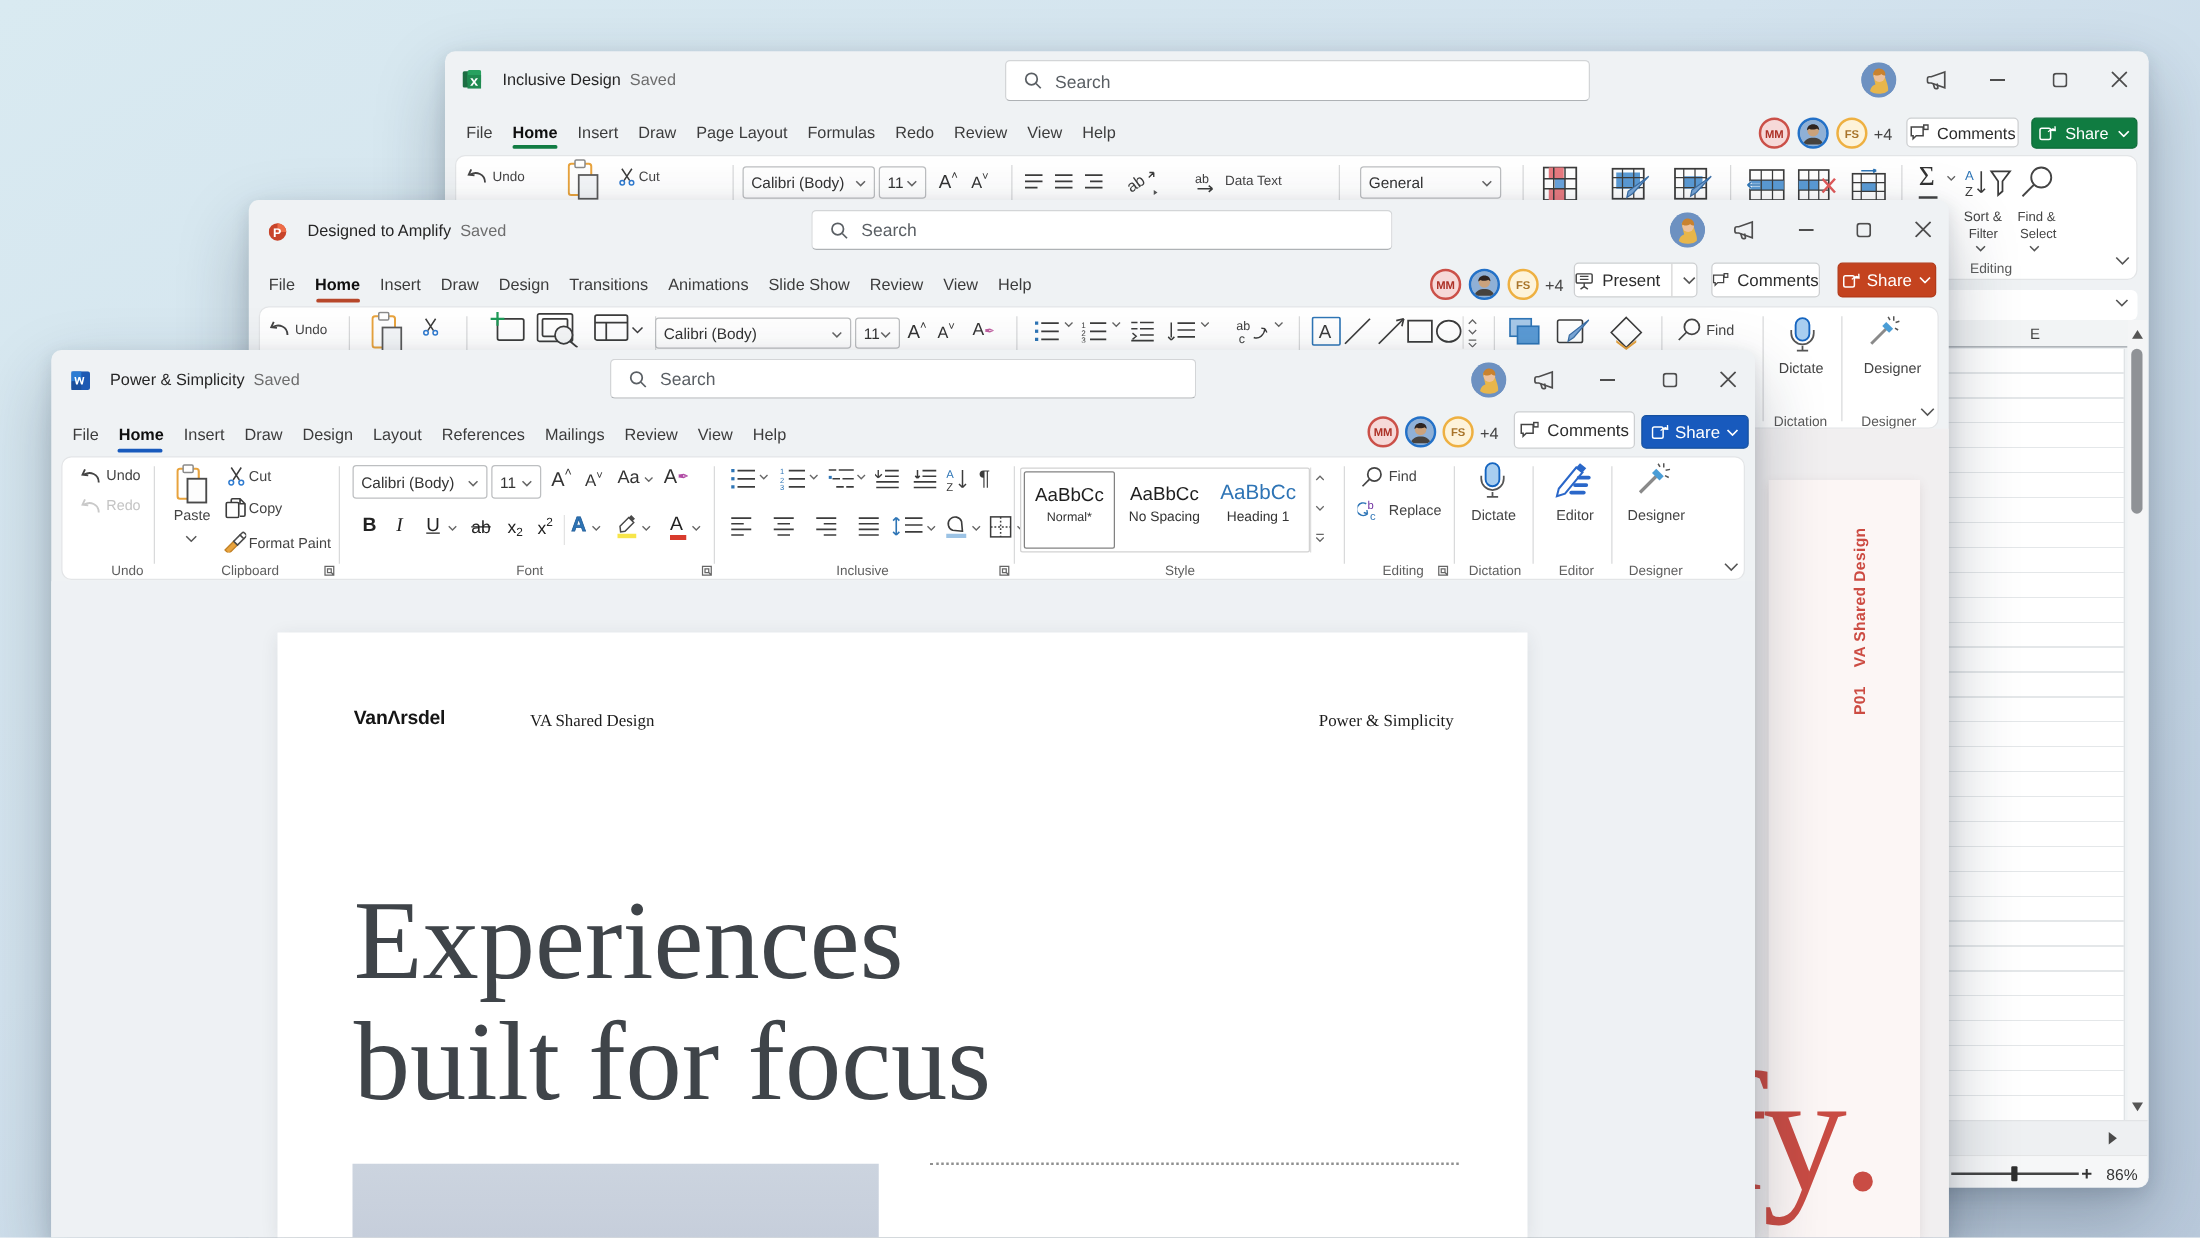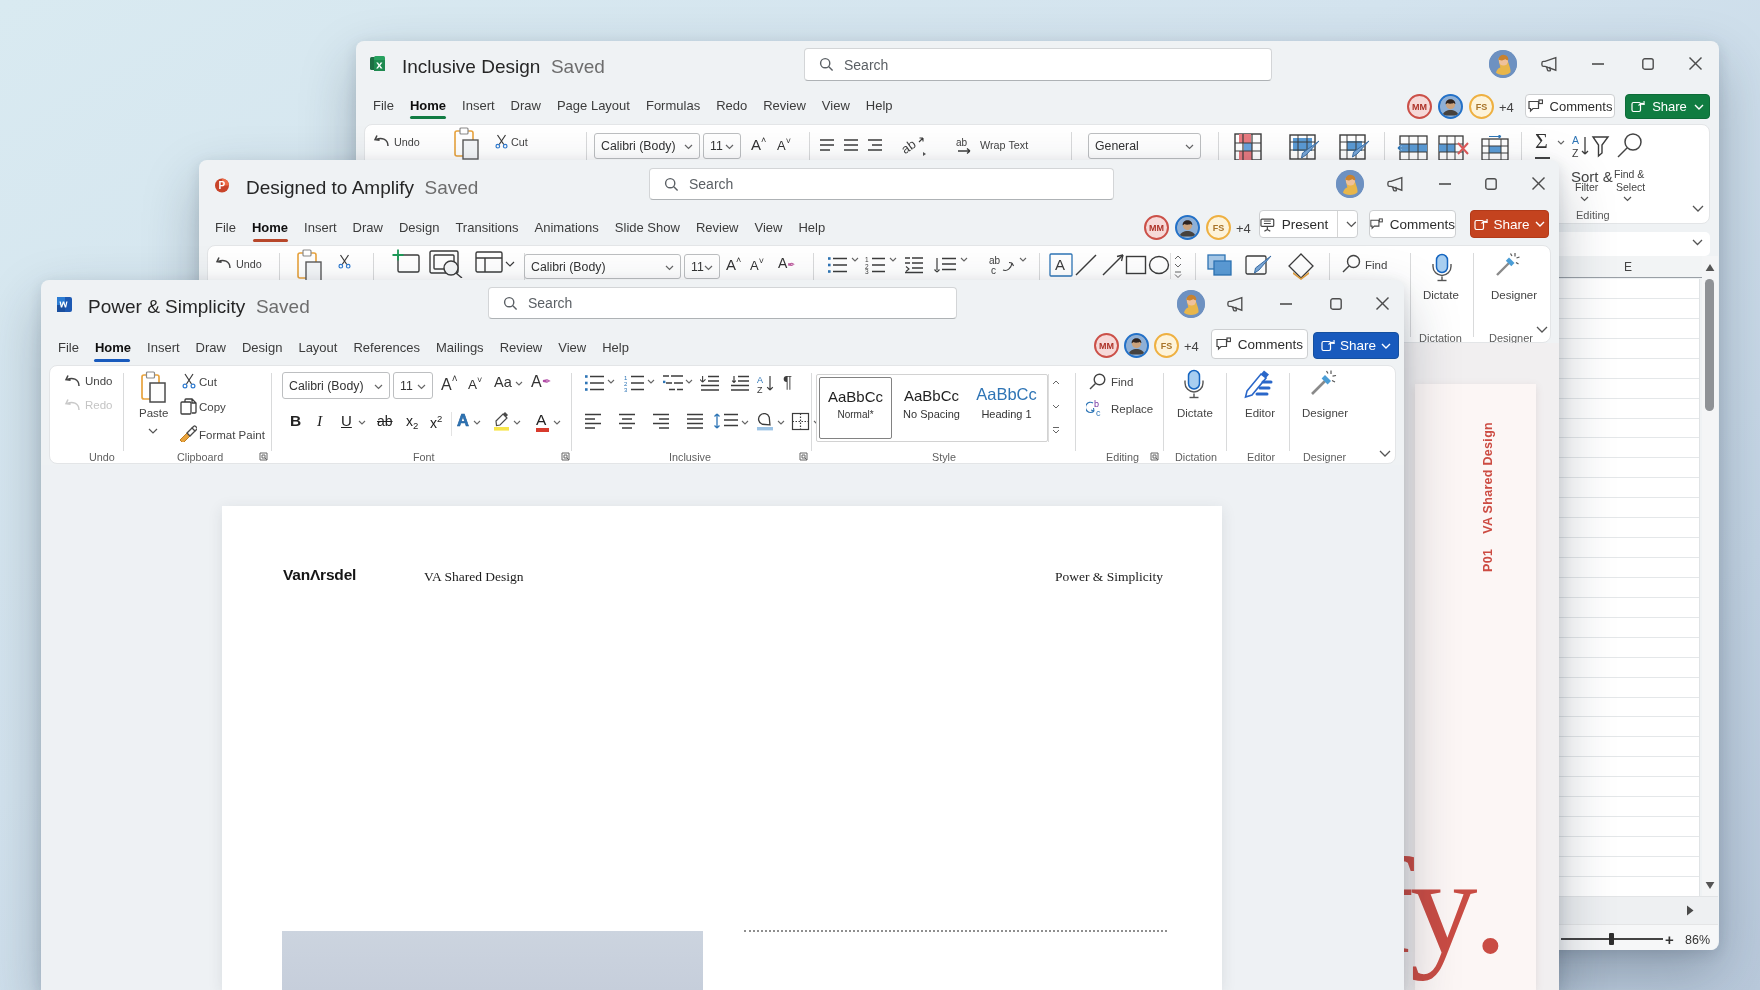--- a/index.html
+++ b/index.html
@@ -1,20 +1,20 @@
 <!DOCTYPE html>
 <html><head><meta charset="utf-8">
 <style>
 *{margin:0;padding:0;box-sizing:border-box}
 html,body{width:1760px;height:990px;overflow:hidden}
 body{font-family:"Liberation Sans",sans-serif;background:linear-gradient(150deg,#d9eaf1 0%,#d3e3ee 40%,#c3d4e4 78%,#b9c9db 100%);-webkit-font-smoothing:antialiased}
 .root{position:relative;width:1760px;height:990px}
 .win{position:absolute;background:#eff2f4;box-shadow:0 24px 55px rgba(25,40,58,.28),0 4px 14px rgba(25,40,58,.13)}
 .abs{position:absolute}
-.ttl{position:absolute;font-size:19px;color:#262626;white-space:nowrap}
+.ttl{position:absolute;font-size:13px;color:#262626;white-space:nowrap}
 .saved{color:#6d6d6d}
 .search{position:absolute;background:#fff;border:1px solid #d3d5d7;border-bottom:1px solid #aeb2b5;border-radius:4px;display:flex;align-items:center;padding-left:14px;gap:10px;font-size:14px;color:#5a5f64}
 .tabs{position:absolute;display:flex;font-size:13px;color:#3c3c3c;align-items:center}
 .tabs span{display:block;text-align:left}
 .undl{position:absolute;height:3px;border-radius:2px}
 .ribbon{position:absolute;background:#fff;border:1px solid #e3e5e7;border-radius:8px}
 .sep{position:absolute;width:1px;background:#d9dadb}
 .combo{position:absolute;border:1px solid #bdbfc1;border-radius:3px;background:#fff;font-size:12.3px;color:#333;display:flex;align-items:center;padding:0 6px}
 .combo .cv{margin-left:auto;color:#666}
 .btn{position:absolute;background:#fff;border:1px solid #cdcfd1;border-radius:4px;display:flex;align-items:center;justify-content:center;gap:7px;font-size:13.5px;color:#2c2c2c}
@@ -146,21 +146,21 @@
         </svg>
     <svg class="abs" style="left:537px;top:12px" width="27" height="22" viewBox="0 0 27 22">
           <text x="1" y="15" font-size="13" fill="#3c3c3c" transform="rotate(-35 8 12)">ab</text>
           <path d="M18 6 l4 -4 M22 2 l0 3.5 M22 2 l-3.5 0" stroke="#3c3c3c" stroke-width="1.1" fill="none"></path>
           <path d="M22 16 l3 2 -3 2z" fill="#555"></path>
         </svg>
     <svg class="abs" style="left:592px;top:12px" width="22" height="20" viewBox="0 0 22 20" fill="none" stroke="#3c3c3c" stroke-width="1.3">
           <text x="0" y="10" font-size="10" stroke="none" fill="#3c3c3c">ab</text>
           <path d="M2 15 h12 M14 15 l-3 -2.5 M14 15 l-3 2.5"></path>
         </svg>
-    <div class="gl" style="left:616px;top:15px">Wrap Text</div>
+    <div class="gl" style="left:616px;top:15px">Data Text</div>
     <div class="sep" style="left:707px;top:8px;height:86px"></div>
     <div class="combo" style="left:724px;top:9px;width:113px;height:26px">General<span class="cv"><svg width="9" height="6" viewBox="0 0 9 6" fill="none" stroke="#666" stroke-width="1.2">
               <path d="M1 1 l3.5 3.5 L8 1"></path>
             </svg></span></div>
     <div class="sep" style="left:854px;top:8px;height:86px"></div>
     <svg class="abs" style="left:870px;top:9px" width="30" height="30" viewBox="0 0 30 30">
           <rect x="1" y="1" width="26" height="26" fill="#fff" stroke="#3c3c3c" stroke-width="1.4"></rect>
           <rect x="5" y="1" width="12" height="9" fill="#e87a80"></rect>
           <rect x="10" y="10" width="8" height="8" fill="#6aa3dc"></rect>
           <rect x="5" y="18" width="13" height="9" fill="#e87a80"></rect>
@@ -203,21 +203,21 @@
     <svg class="abs" style="left:1193px;top:16px" width="8" height="5" viewBox="0 0 8 5" fill="none" stroke="#666" stroke-width="1.1">
           <path d="M1 1 l3 3 3-3"></path>
         </svg>
     <div class="abs" style="left:1171px;top:33px;width:15px;height:2px;background:#444"></div>
     <svg class="abs" style="left:1208px;top:10px" width="38" height="25" viewBox="0 0 38 25">
           <text x="0" y="10" font-size="10.5" fill="#2e75b6">A</text>
           <text x="0" y="23" font-size="10.5" fill="#3c3c3c">Z</text>
           <path d="M13 3 v17 M13 20 l-3 -3 M13 20 l3 -3" stroke="#3c3c3c" stroke-width="1.3" fill="none"></path>
           <path d="M21 3 h15 l-6 8 v8 l-3.5 3 v-11 z" stroke="#3c3c3c" stroke-width="1.4" fill="none"></path>
         </svg>
-    <div class="gl" style="left:1207px;top:44px;font-size:15px">Sort &amp;</div>
+    <div class="gl" style="left:1207px;top:44px;font-size:11px">Sort &amp;</div>
     <div class="gl" style="left:1211px;top:57px;font-size:10.5px">Filter</div>
     <svg class="abs" style="left:1216px;top:72px" width="9" height="6" viewBox="0 0 9 6" fill="none" stroke="#555" stroke-width="1.2">
           <path d="M1 1 l3.5 3.5 L8 1"></path>
         </svg>
     <svg class="abs" style="left:1253px;top:8px" width="28" height="28" viewBox="0 0 28 28" fill="none" stroke="#444" stroke-width="1.5">
           <circle cx="16" cy="10" r="8"></circle>
           <line x1="10" y1="16" x2="1" y2="25"></line>
         </svg>
     <div class="gl" style="left:1250px;top:44px;font-size:10.5px">Find &amp;</div>
     <div class="gl" style="left:1252px;top:57px;font-size:10.5px">Select</div>
@@ -857,17 +857,18 @@
     <svg class="abs" style="left:1330px;top:85px" width="12" height="8" viewBox="0 0 12 8" fill="none" stroke="#555" stroke-width="1.3">
           <path d="M1 1 l5 5 5-5"></path>
         </svg>
   </div>
 
   <div class="abs" style="left:0;top:185px;width:1363px;height:525px;background:#eef1f4"></div>
   <div class="abs" style="left:181px;top:226px;width:1000px;height:484px;background:#fff;box-shadow:0 3px 14px rgba(40,50,60,.10)">
     <div class="abs" style="left:61px;top:60px;font-size:15.5px;font-weight:bold;color:#151515;letter-spacing:-0.2px">VanΛrsdel</div>
     <div class="abs" style="left:202px;top:63px;font-family:'Liberation Serif',serif;font-size:13.5px;color:#1c1c1c">VA Shared Design</div>
     <div class="abs" style="left:741px;top:63px;width:200px;text-align:right;font-family:'Liberation Serif',serif;font-size:13.5px;color:#1c1c1c">Power &amp; Simplicity</div>
+    <div class="abs" style="left:61px;top:198px;font-family:'Liberation Serif',serif;font-size:90px;line-height:97px;color:#3f4449;letter-spacing:0px">Experiences<br>built for focus</div>
     <div class="abs" style="left:60px;top:425px;width:421px;height:59px;background:linear-gradient(180deg,#ccd4df,#c6cedb)"></div>
     <div class="abs" style="left:522px;top:424px;width:423px;border-top:2px dotted #8f8f8f"></div>
   </div>
 </div>
 
 </div>
 </body></html>

